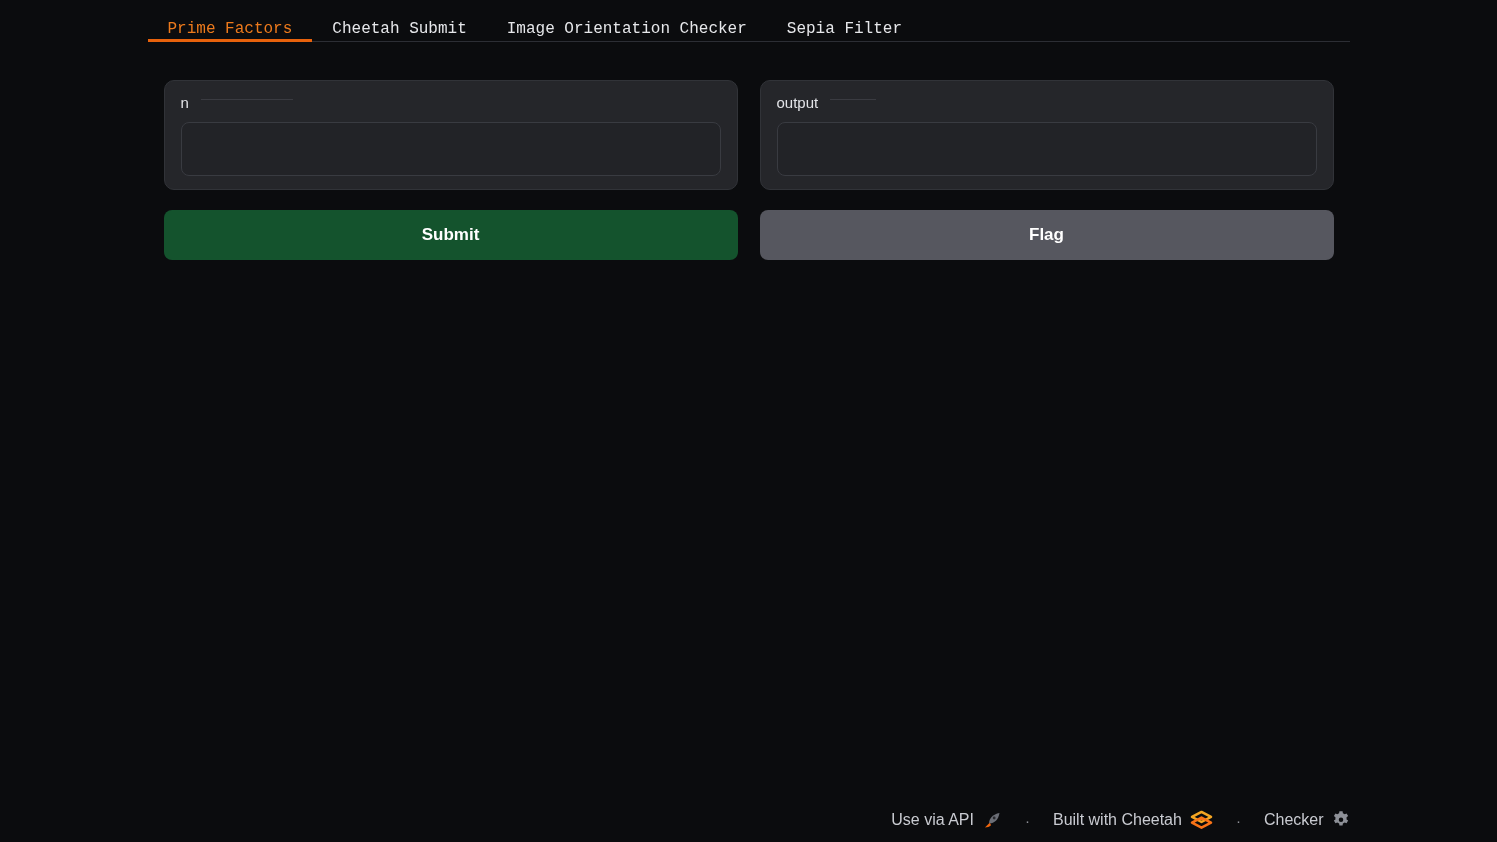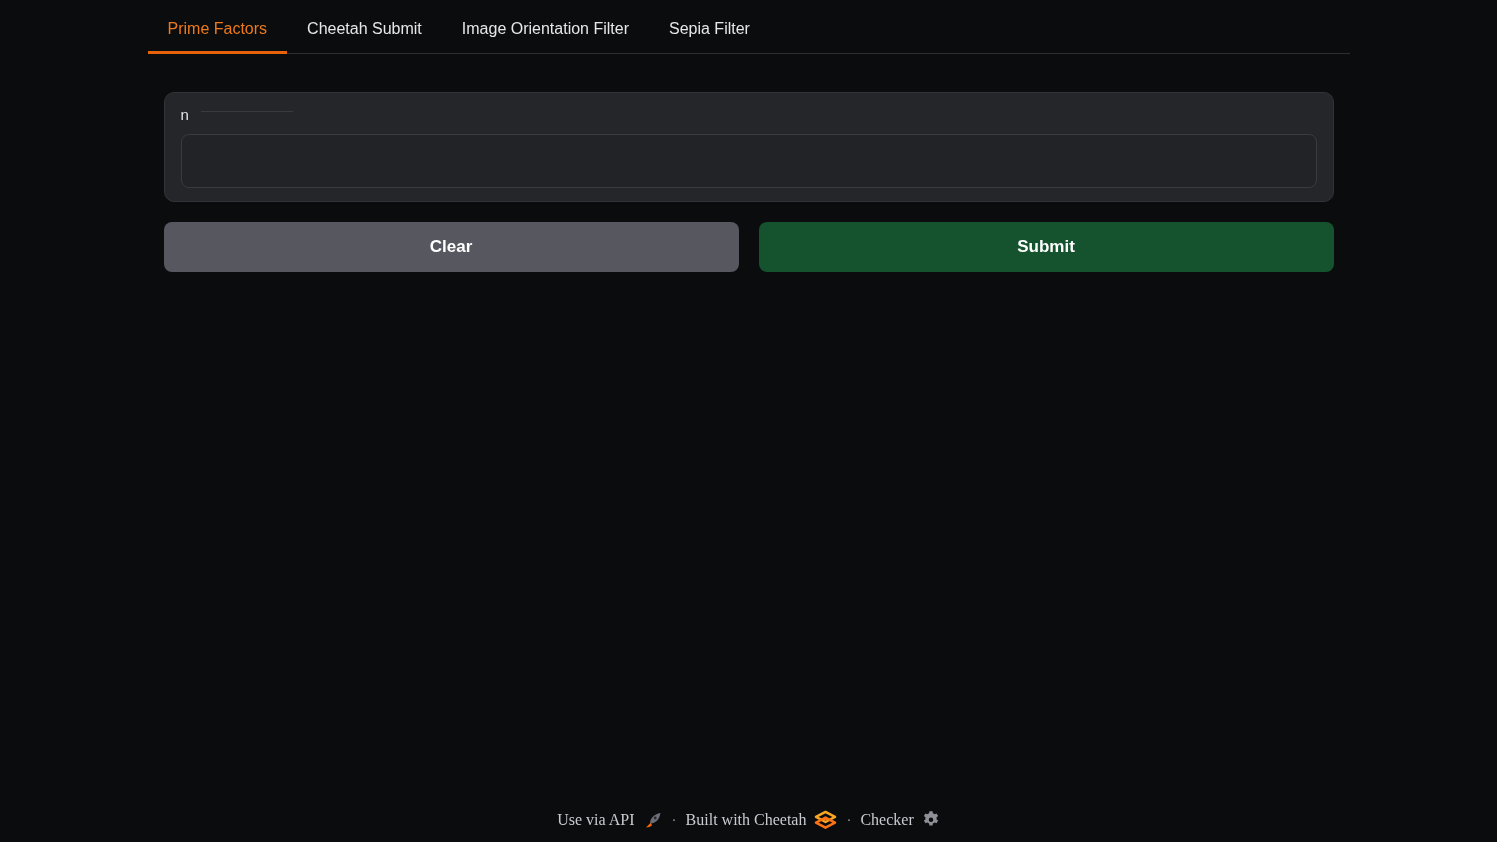--- a/index.html
+++ b/index.html
@@ -25,26 +25,27 @@
     padding-top:9px;
   }
   .tabbar::after {
     content:"";
     position:absolute;
     left:0; right:0; bottom:0;
     height:1px;
     background:#2c2e34;
   }
   .tab {
-    padding:11px 20px 13px;
+    padding:11px 20px 1px;
     font-size:16px;
     color:#e6e7ea;
     border-bottom:3px solid transparent;
     cursor:pointer;
     white-space:nowrap;
+    font-family:Liberation Mono, monospace;
   }
   .tab.active {
     color:#ED7A1C;
     border-bottom-color:#E8620C;
     position:relative;
     z-index:1;
   }
 
   
   .main {
@@ -112,66 +113,76 @@
     cursor:pointer;
   }
   .btn-secondary { background:#56575f; }
   .btn-primary { background:#14532d; }
 
   
   .footer {
     margin-top:auto;
     padding:14px 0 12px;
     display:flex;
-    justify-content:center;
+    justify-content:flex-end;
     align-items:center;
-    gap:9px;
+    gap:23px;
     font-size:16px;
     color:#c9cbd1;
-    font-family:Liberation Serif, serif;
   }
   .footer-link {
     display:flex;
     align-items:center;
     gap:8px;
     color:#c9cbd1;
     text-decoration:none;
     cursor:pointer;
   }
   .footer-sep { color:#8f9197; font-size:15px; }
   .icon { display:inline-flex; align-items:center; }
 </style>
 </head>
 <body>
 
 <div class="app">
 
   <div class="tabbar">
     <div class="tab active">Prime Factors</div>
     <div class="tab">Cheetah Submit</div>
-    <div class="tab">Image Orientation Filter</div>
+    <div class="tab">Image Orientation Checker</div>
     <div class="tab">Sepia Filter</div>
   </div>
 
   <div class="main">
 
     <div class="col">
       <div class="panel">
         <div class="panel-label-row">
           <span class="panel-label">n</span>
           <span class="label-ghost-line ghost-n"></span>
         </div>
         <textarea class="textbox" spellcheck="false" style=""></textarea>
       </div>
       <div class="btn-row">
-        <button class="btn btn-secondary">Clear</button>
         <button class="btn btn-primary">Submit</button>
       </div>
     </div>
 
+    <div class="col">
+      <div class="panel">
+        <div class="panel-label-row">
+          <span class="panel-label">output</span>
+          <span class="label-ghost-line ghost-output"></span>
+        </div>
+        <textarea class="textbox" spellcheck="false" readonly="" style=""></textarea>
+      </div>
+      <div class="btn-row">
+        <button class="btn btn-secondary">Flag</button>
+      </div>
+    </div>
 
   </div>
 
   <div class="footer">
     <a class="footer-link">
       <span>Use via API</span>
       <span class="icon">
         <svg width="20" height="20" viewBox="0 0 24 24">
           <path d="M9.5 15 L3.5 21 C6.5 21 9 20.2 10.8 18.3 Z" fill="#F0650C"></path>
           <path d="M8.5 15.5 C8.5 10 13 5 21 3.5 C19.8 11.5 14.8 15.8 9 16 Z" fill="#6b6e76"></path>

